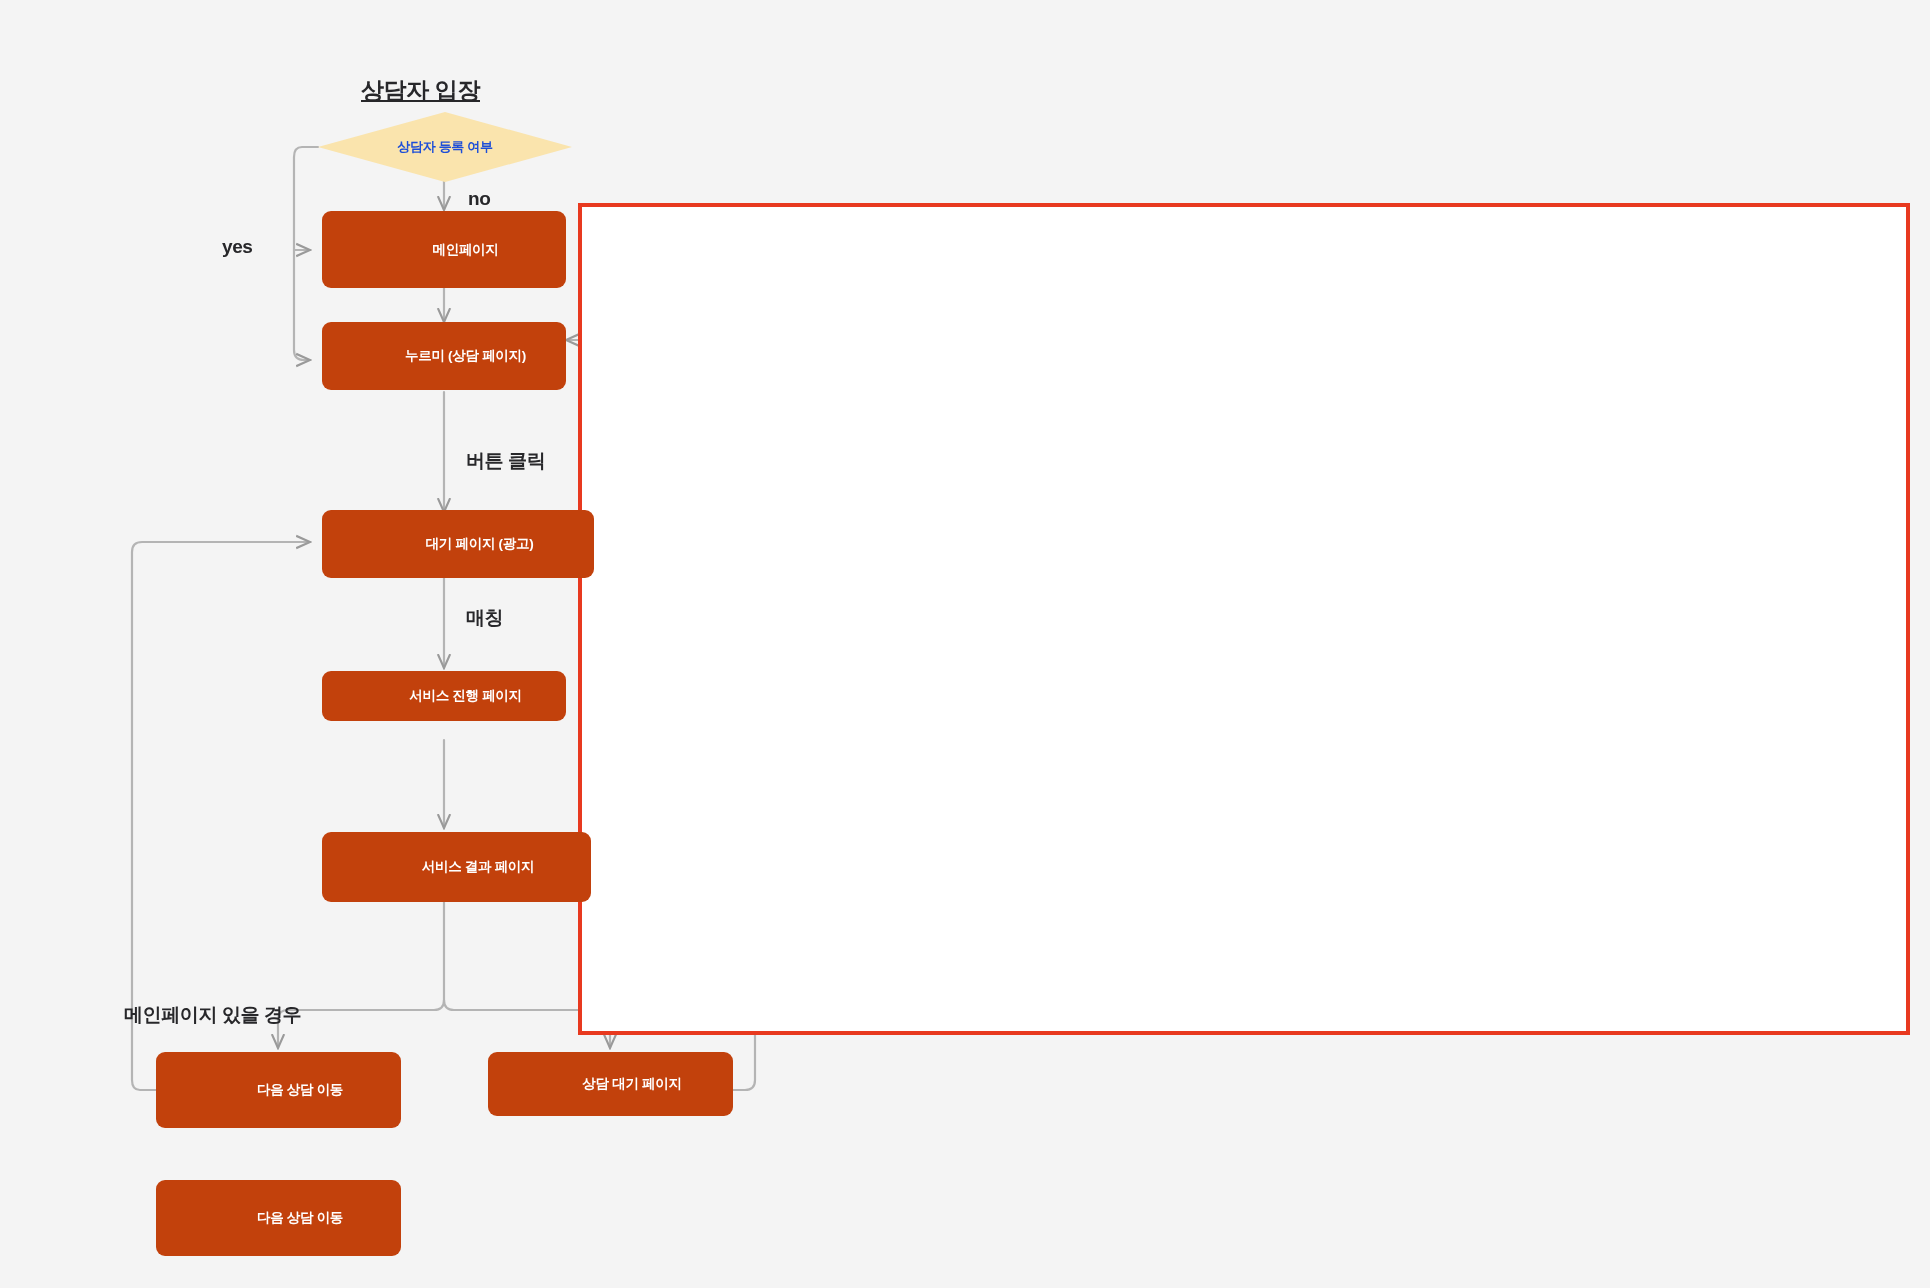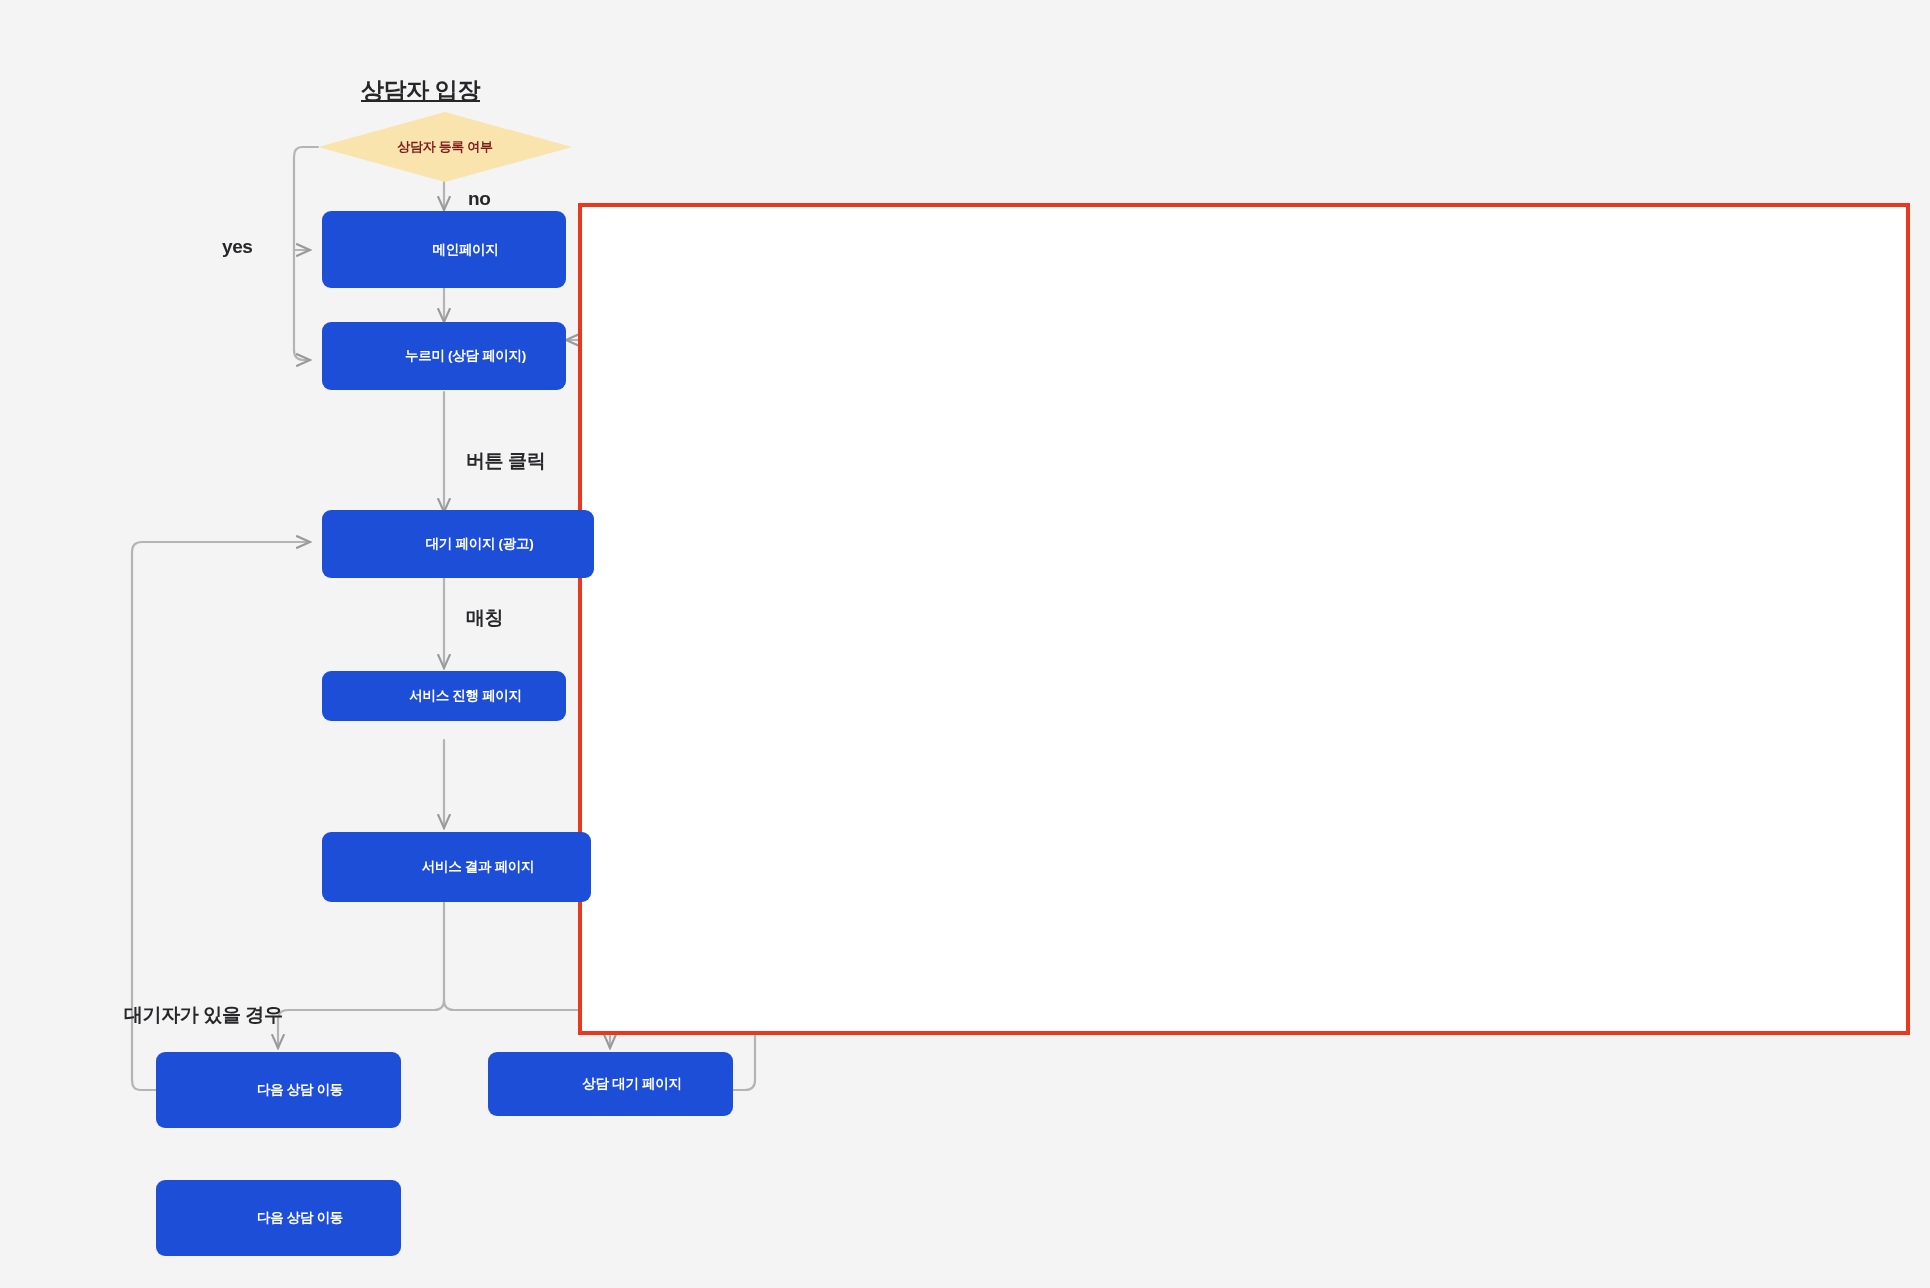--- a/index.html
+++ b/index.html
@@ -33,31 +33,31 @@
   
   .node {
     position: absolute;
     display: flex;
     align-items: center;
     justify-content: center;
     box-sizing: border-box;
     text-align: center;
   }
   .node-process {
-    background: #1d4ed8;
+    background: #c2410c;
     color: #ffffff;
     border-radius: 9px;
     font-size: 13.5px;
     font-weight: 700;
     letter-spacing: -0.3px;
     line-height: 1.3;
     padding-left: 43px;
   }
   .node-decision {
-    color: #7f1d1d;
+    color: #1d4ed8;
     font-size: 13px;
     font-weight: 700;
     letter-spacing: -0.3px;
     background: transparent;
   }
   .diamond-shape {
     position: absolute;
     left: 0; top: 0;
     width: 100%;
     height: 100%;
@@ -140,21 +140,21 @@
   <div class="flow-label label-title" style="left:361px; top:75px;text-decoration:underline;">상담자 입장</div>
 
   <div class="flow-label label-edge" style="left:222px; top:236px;">yes</div>
 
   <div class="flow-label label-edge" style="left:468px; top:188px;">no</div>
 
   <div class="flow-label label-edge" style="left:466px; top:440px;margin-top:8px;">버튼 클릭</div>
 
   <div class="flow-label label-edge" style="left:466px; top:605px;">매칭</div>
 
-  <div class="flow-label label-edge" style="left:124px; top:1002px;">대기자가 있을 경우</div>
+  <div class="flow-label label-edge" style="left:124px; top:1002px;">메인페이지 있을 경우</div>
 
   <div class="node node-decision" style="left:318px; top:112px; width:254px; height:70px;">
     <span class="diamond-shape"></span>
     <span class="dlabel">상담자 등록 여부</span>
   </div>
 
   <div class="node node-process" style="left:322px; top:211px; width:244px; height:77px;">
     <span>메인페이지</span>
   </div>
 

